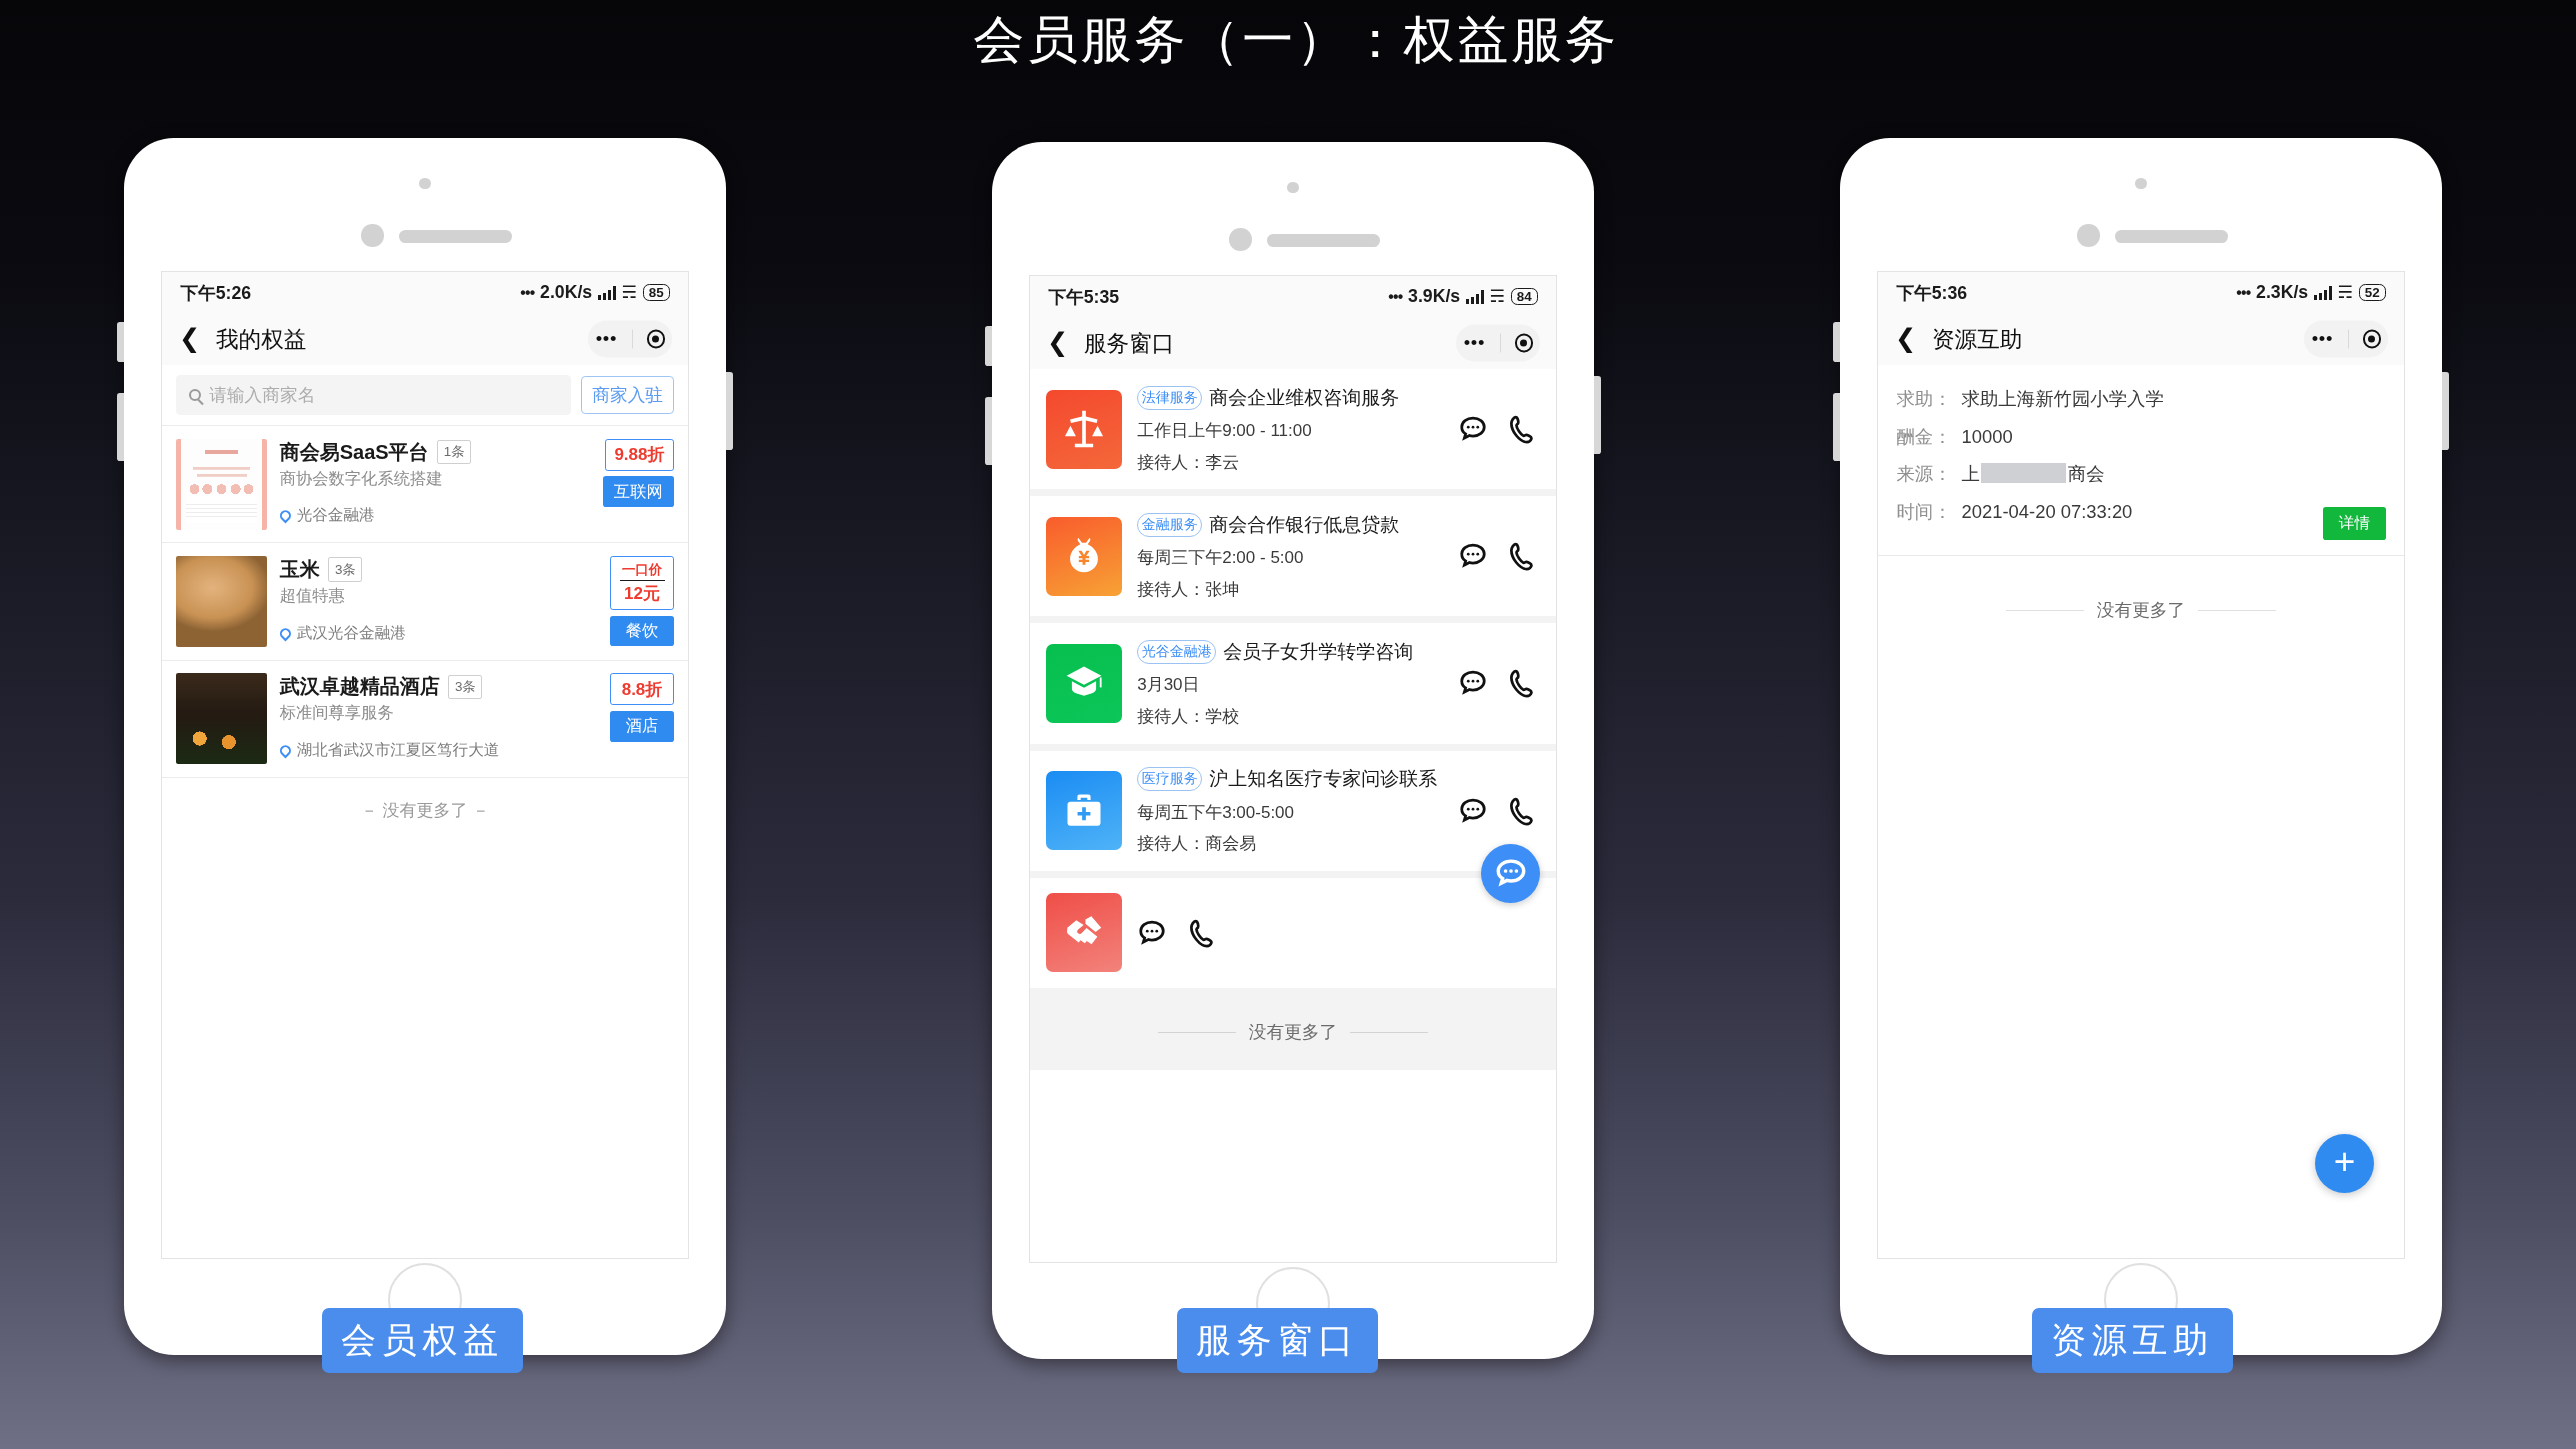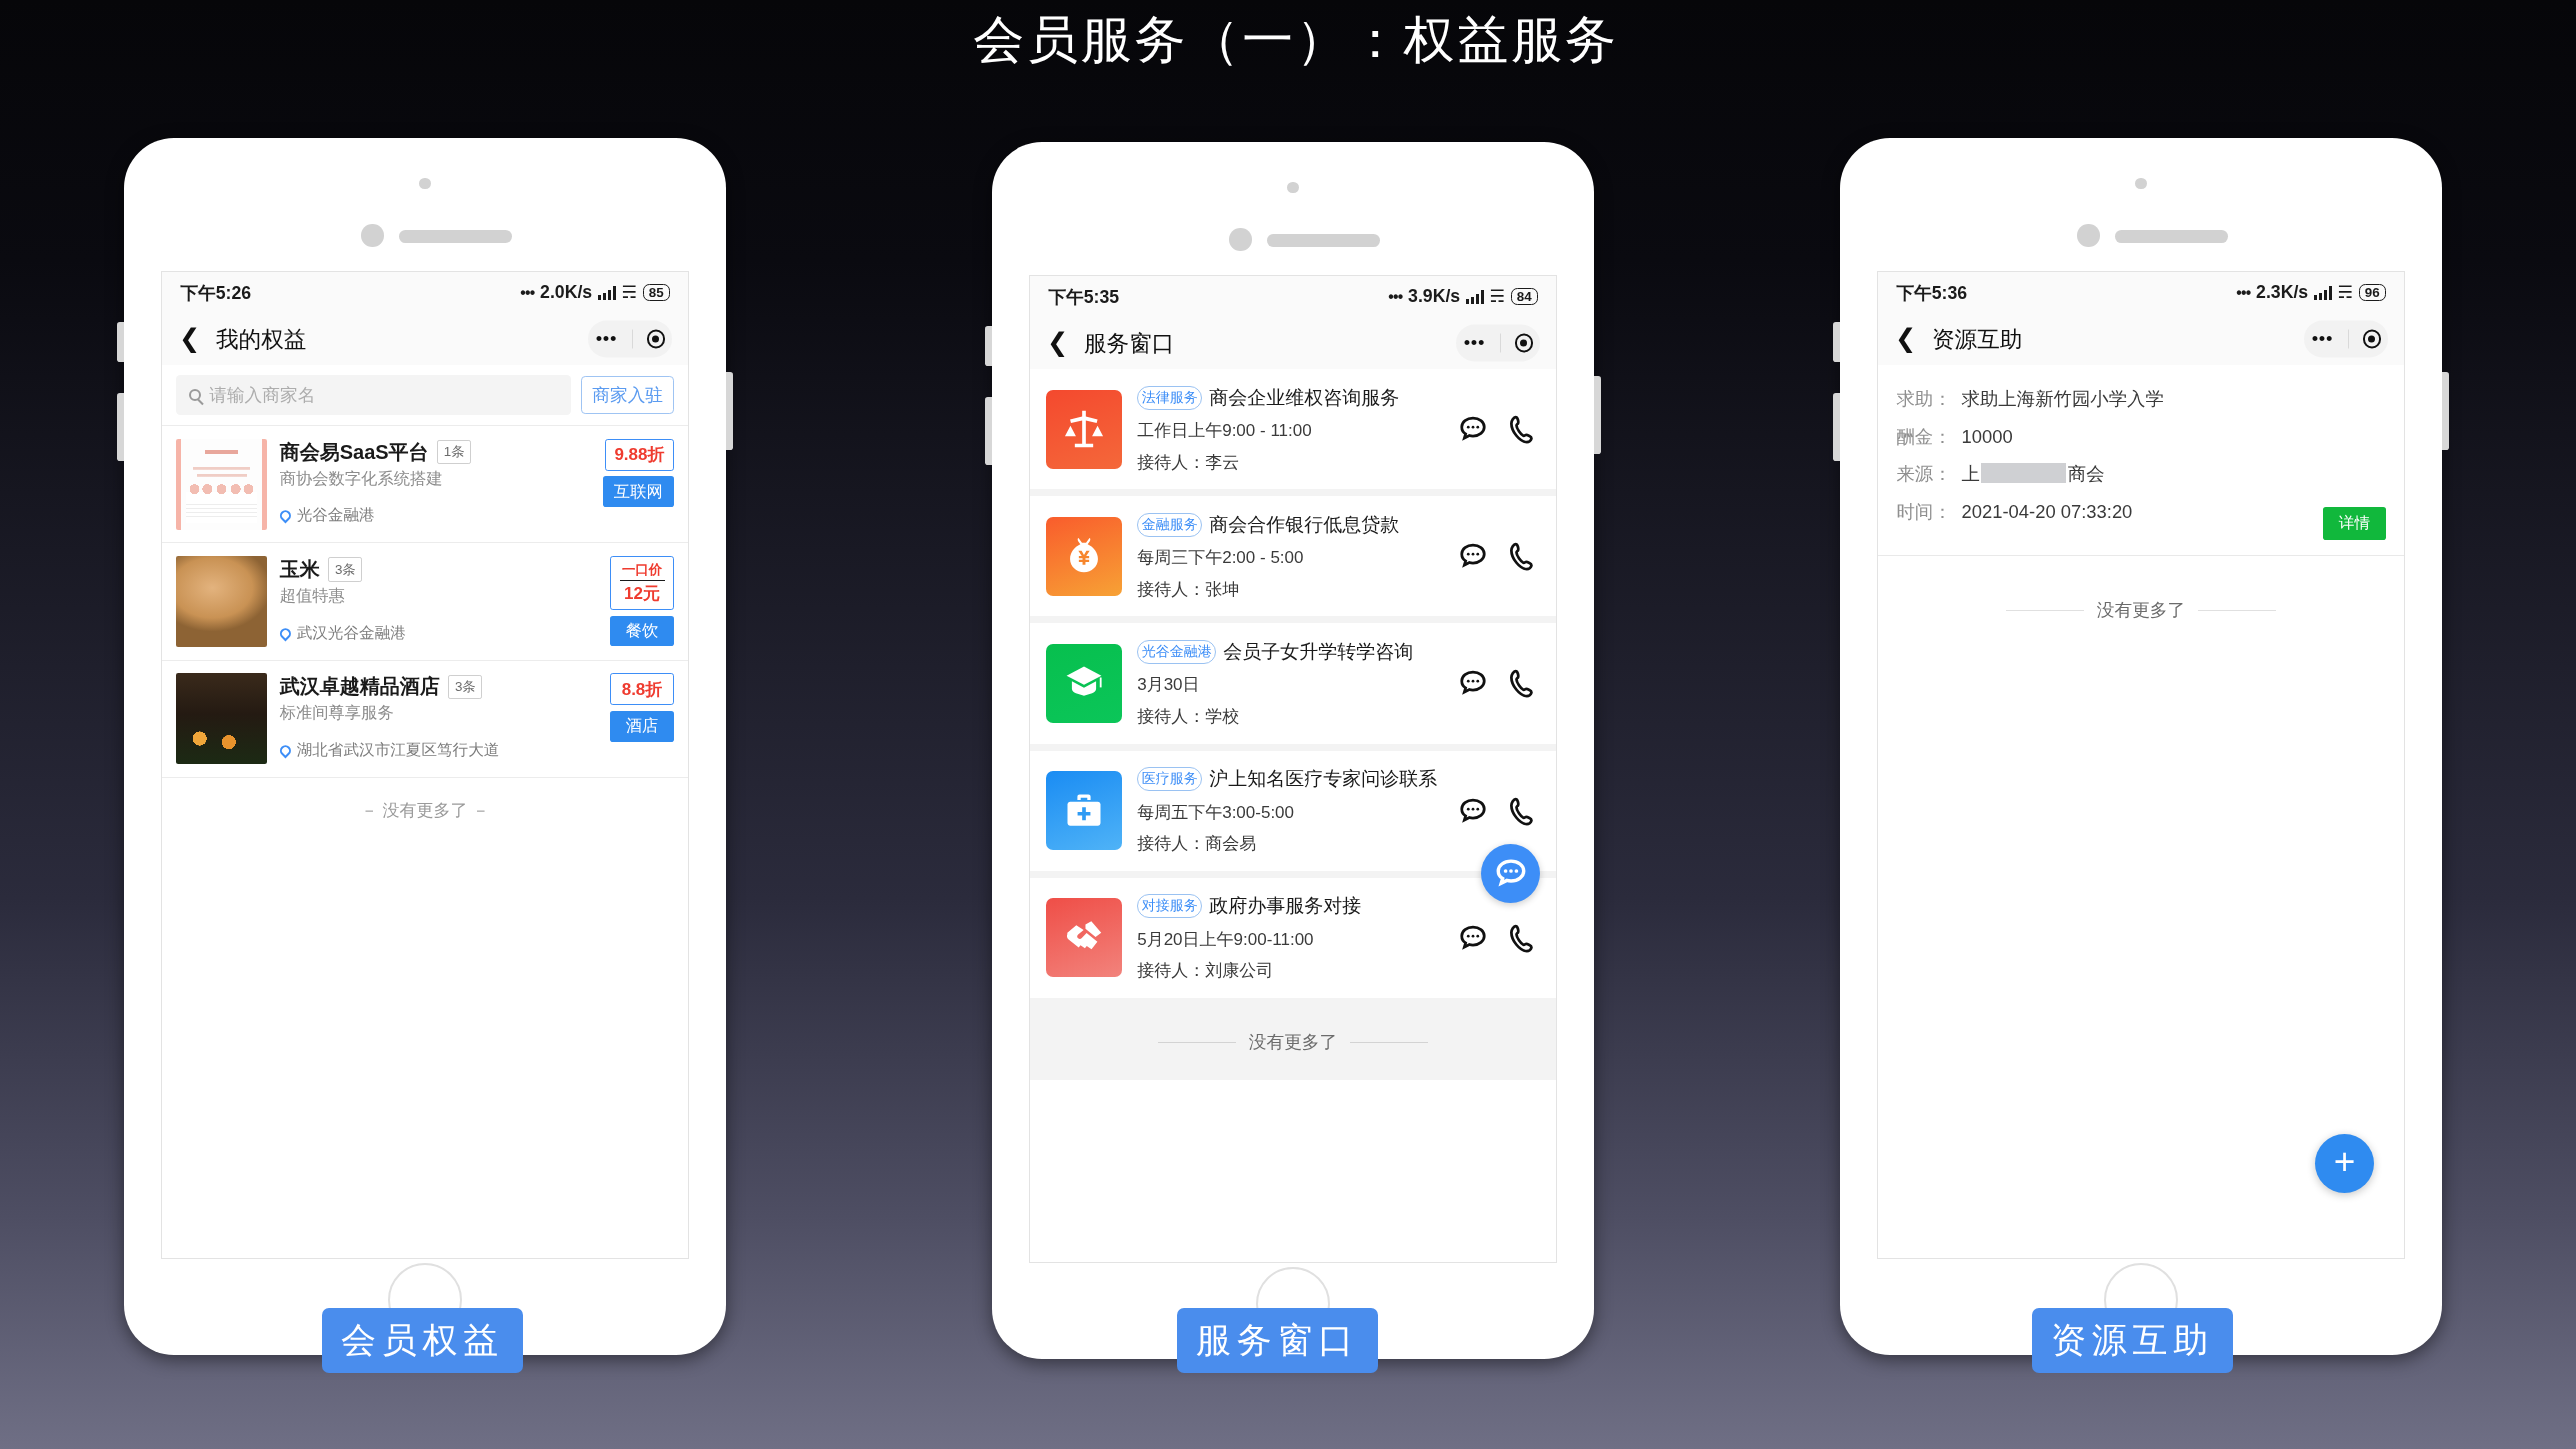--- a/index.html
+++ b/index.html
@@ -576,28 +576,20 @@
                 <circle cx="12" cy="10.6" r="1.3" fill="#fff" stroke="none"></circle>
                 <circle cx="15.8" cy="10.6" r="1.3" fill="#fff" stroke="none"></circle>
               </svg>
           </div>
           <div class="svc-icon" style="background:linear-gradient(160deg,#ef4e47,#f2837c)">
             <svg viewBox="0 0 24 24">
                 <path d="M2.6 9.4 7.8 5l4 2.6-3 2.5c-.7.6-.7 1.6 0 2.1.6.5 1.5.4 2-.2l2.6-2.7 5.9 4.8-3.2 4.1-2.6-1.9-1 1.3-2.4-1.6-1 1.2-5.5-4.4c-1-.8-1.2-2.3-.5-3.3l-.5-.1z"></path>
                 <path d="M12.8 4.6 16 2.8l5.4 6.4-3.1 2.3-5.5-4.6 0-2.3z"></path>
               </svg>
           </div>
-          <div class="svc-mid">
-            <div class="svc-top">
-              <span class="svc-badge">对接服务</span>
-              <span class="svc-name">政府办事服务对接</span>
-            </div>
-            <div class="svc-line">5月20日上午9:00-11:00</div>
-            <div class="svc-line">接待人：刘康公司</div>
-          </div>
           <div class="svc-acts">
             <span class="ic-chat">
               <svg viewBox="0 0 24 24">
                   <path d="M12 3.2c5 0 9 3.2 9 7.2s-4 7.2-9 7.2c-1 0-2-.1-2.9-.4l-4 2.1 1-3.4C3.8 14.6 3 12.9 3 10.4c0-4 4-7.2 9-7.2z"></path>
                   <circle cx="8.2" cy="10.5" r="1.1" fill="#111" stroke="none"></circle>
                   <circle cx="12" cy="10.5" r="1.1" fill="#111" stroke="none"></circle>
                   <circle cx="15.8" cy="10.5" r="1.1" fill="#111" stroke="none"></circle>
                 </svg>
             </span>
             <span class="ic-phone">
@@ -635,21 +627,21 @@
       <span class="status-right">
         <span class="dots3">•••</span>
         <span>2.3K/s</span>
         <span class="sig">
             <i></i>
             <i></i>
             <i></i>
             <i></i>
           </span>
         <span class="wifi">☴</span>
-        <span class="batt">96</span>
+        <span class="batt">52</span>
       </span>
     </div>
 
     <div class="navbar">
       <span class="nav-back">❮</span>
       <span class="nav-title">资源互助</span>
       <span class="wx-caps">
         <span class="wx-dots">•••</span>
         <span class="divider"></span>
         <span class="wx-target"></span>

